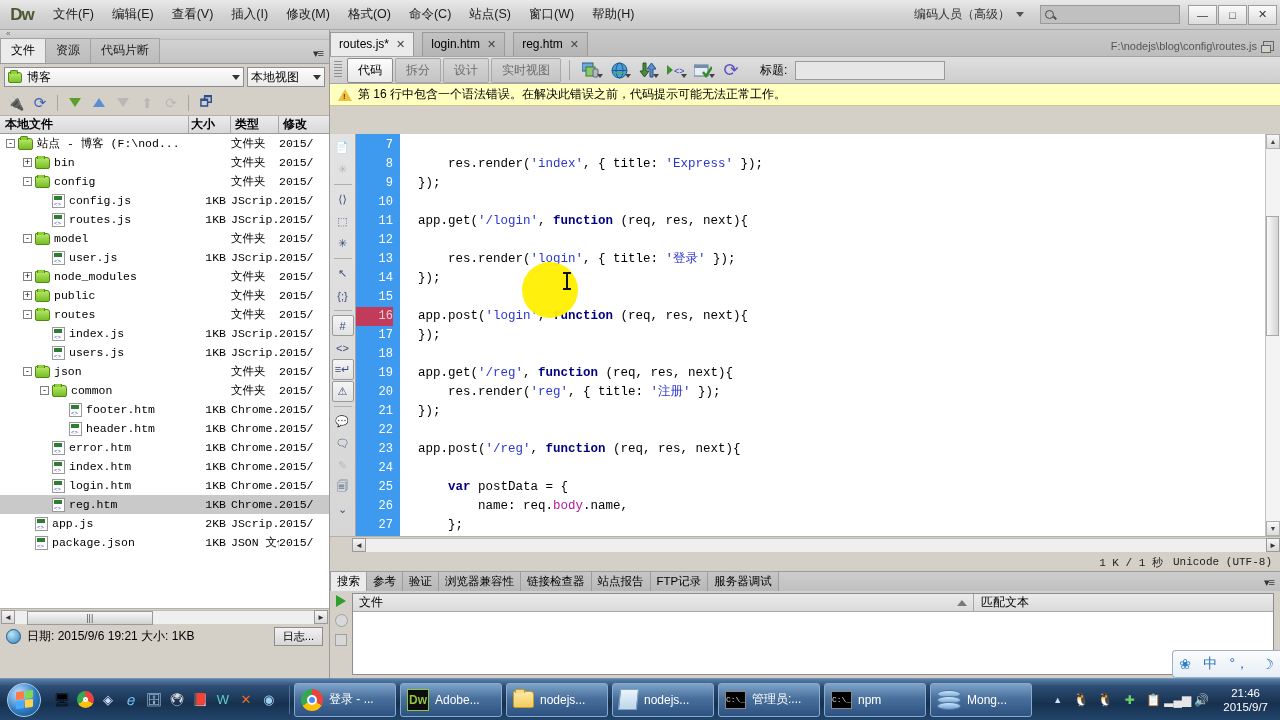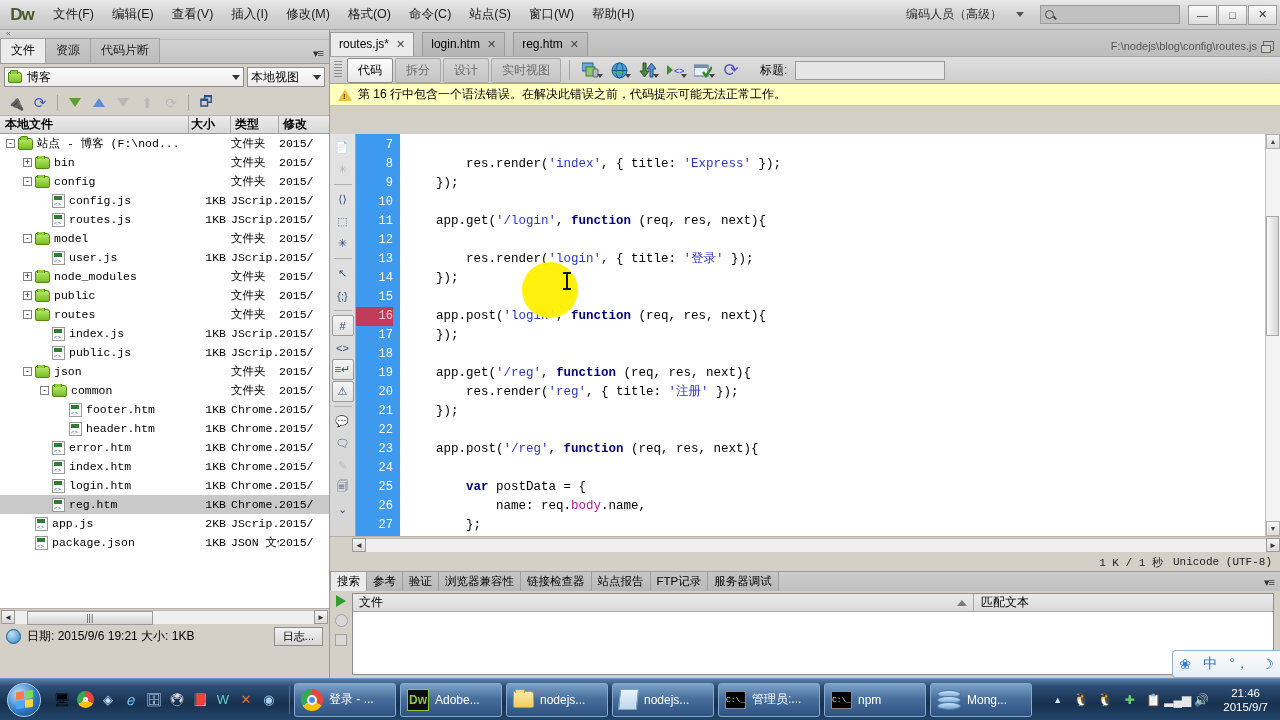--- a/index.html
+++ b/index.html
@@ -22,21 +22,21 @@
     width:44px; text-align:center; font-weight:bold; font-size:17px;
     color:#4a5a2e; letter-spacing:-1px; font-family:"Liberation Sans",sans-serif;
   }
   .menubar{ display:flex; align-items:center; height:30px; }
   .menu-item{
     padding:3px 9px; font-size:12.5px; color:#1a1a1a; cursor:default;
     white-space:nowrap;
   }
   .tb-right{ margin-left:auto; display:flex; align-items:center; height:30px; }
   .workspace-sel{
-    font-size:12px; color:#333; display:flex; align-items:center; gap:14px;
+    font-size:12px; color:#333; display:flex; align-items:center; gap:6px;
     padding:2px 8px; white-space:nowrap;text-align:center;
   }
   .caret-dn{
     width:0;height:0;border-left:4px solid transparent;border-right:4px solid transparent;
     border-top:5px solid #555;
   }
   .search-box{
     width:140px; height:19px; margin:0 8px;
     background:#c0c0c0; border:1px solid #9a9a9a;
     display:flex; align-items:center; padding-left:4px;
@@ -254,21 +254,21 @@
     font-family:"Liberation Mono","DejaVu Sans Mono",monospace; font-size:12px;
     padding-right:7px; padding-top:2px; flex:none;
   }
   .gline{ height:19px; line-height:19px; }
   .gline.err{ background:#c23b5a; color:#e8cfd6; }
   .codearea{
     flex:1; position:relative; overflow:hidden; background:#fff;
     font-family:"Liberation Mono","DejaVu Sans Mono",monospace; font-size:12.5px;
     padding-top:2px;
   }
-  .cline{ height:19px; line-height:19px; white-space:pre; padding-left:36px; color:#000;}
+  .cline{ height:19px; line-height:19px; white-space:pre; padding-left:18px; color:#000;}
   .k-str{ color:#2b36cf; }
   .k-kw{ color:#000080; font-weight:bold;}
   .k-prop{ color:#b5179e; }
   .cursor-blob{
     position:absolute; left:122px; top:128px; width:56px;height:56px;
     background:#ffef00; border-radius:50%; opacity:.95;
   }
   .ibeam{
     position:absolute; left:166px; top:138px; width:2px;height:18px; background:#111;
   }
@@ -580,21 +580,21 @@
           </div>
           <div class="fsize">1KB</div>
           <div class="ftype">JScrip...</div>
           <div class="fmod">2015/</div>
         </div>
         <div class="frow">
           <div class="fname">
             <span class="ind" style="width: 40px;"></span>
             <span class="expander blank"></span>
             <span class="jsfile"></span>
-            <span>public.js</span>
+            <span>users.js</span>
           </div>
           <div class="fsize">1KB</div>
           <div class="ftype">JScrip...</div>
           <div class="fmod">2015/</div>
         </div>
         <div class="frow">
           <div class="fname">
             <span class="ind" style="width: 23px;"></span>
             <span class="expander">-</span>
             <span class="fldr"></span>

